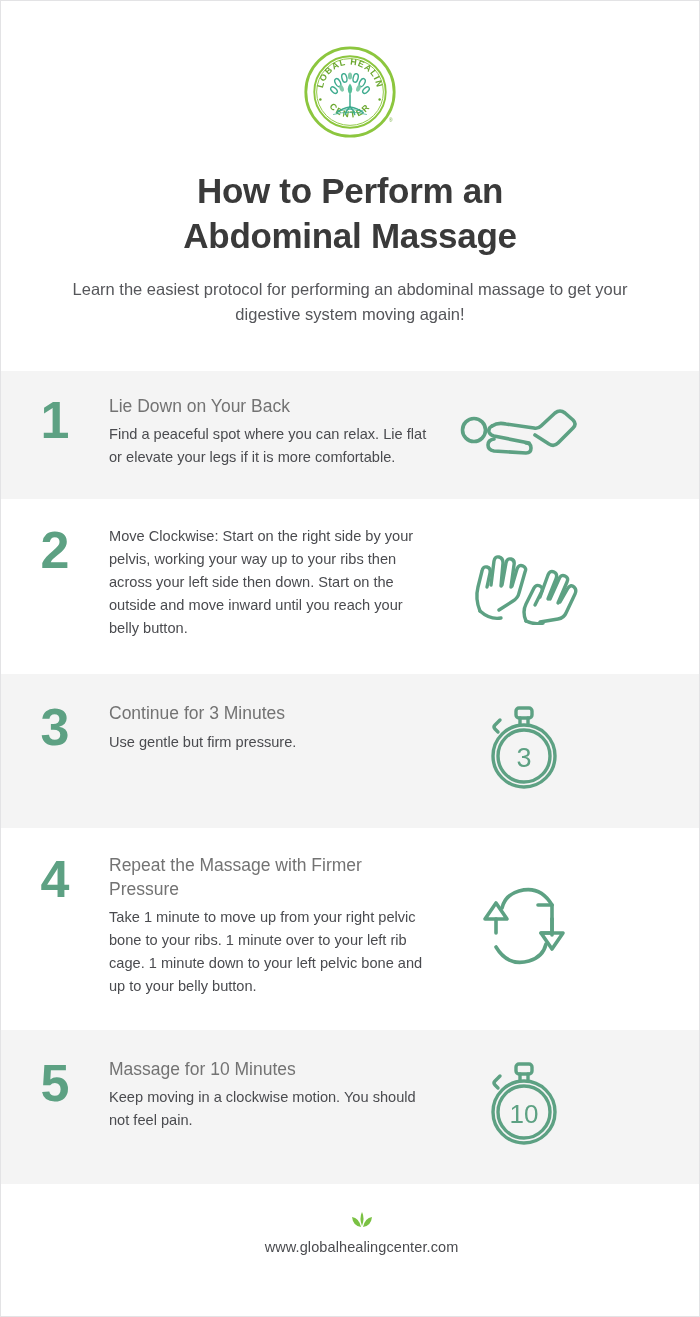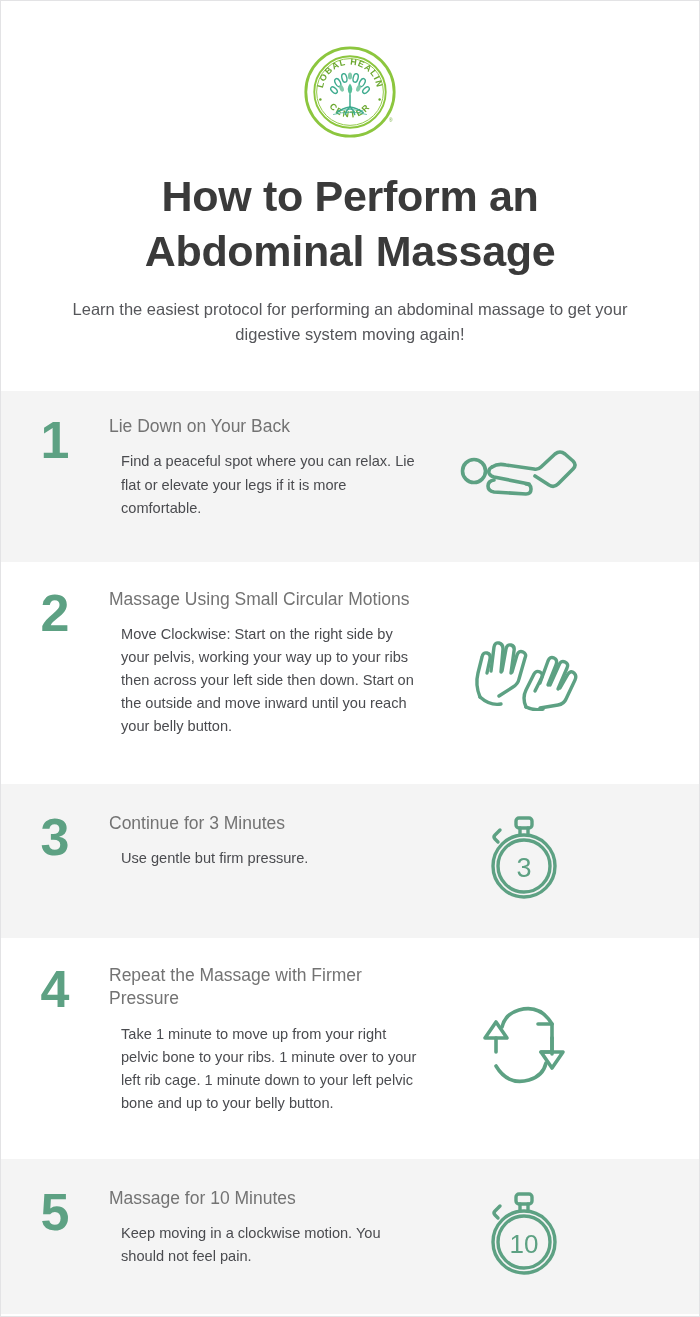--- a/index.html
+++ b/index.html
@@ -28,21 +28,21 @@
     text-align: center;
   }
   .logo {
     width: 94px;
     height: 94px;
     margin: 0 auto;
     display: block;
   }
   .title {
     margin: 30px 0 0 0;
-    font-size: 43px;
+    font-size: 35px;
     line-height: 1.28;
     font-weight: bold;
     color: #3a3a3a;
     letter-spacing: -0.3px;
   }
   .subtitle {
     margin: 18px auto 4px auto;
     width: 590px;
     font-size: 16.5px;
     line-height: 1.52;
@@ -82,21 +82,21 @@
     font-size: 17.5px;
     line-height: 1.33;
     color: #737373;
     margin: 0 0 5px 0;
     font-weight: normal;
   }
   .step-desc {
     font-size: 14.6px;
     line-height: 1.58;
     color: #4a4b4f;
-    margin: 12px;
+    margin: 0;
   }
   .step-icon {
     flex: 0 0 170px;
     width: 170px;
     display: flex;
     align-items: center;
     justify-content: center;
     align-self: center;
   }
   .step-icon svg { display: block; }
@@ -206,21 +206,20 @@
             <path d="M38 23 q-4 2 -3 6 q1 3 5 4 l35 7"></path>
             <path d="M40 36 q-6 1 -6 6 q0 5 6 6 l32 2 q5 0 5 -5 q0 -5 -5 -5"></path>
           </g>
         </svg>
       </div>
     </div>
 
     <div class="step step-2">
       <div class="step-num">2</div>
       <div class="step-body">
-        <p class="step-title">Massage Using Small Circular Motions</p>
         <p class="step-desc">Move Clockwise: Start on the right side by your pelvis, working your way up to your ribs then across your left side then down. Start on the outside and move inward until you reach your belly button.</p>
       </div>
       <div class="step-icon">
         <svg width="120" height="84" viewBox="0 0 120 84">
           <g fill="none" stroke="#5da183" stroke-width="3.4" stroke-linecap="round" stroke-linejoin="round">
 
             <path d="M16 70 q-5 -12 -2 -24 l4 -16 q1 -5 5 -4 q4 1 3 6 l-3 14"></path>
             <path d="M27 44 l3 -24 q1 -5 5 -4 q4 1 4 6 l-2 23"></path>
             <path d="M38 44 l4 -22 q1 -5 5 -4 q4 1 3 6 l-3 22"></path>
             <path d="M48 45 l5 -17 q2 -5 6 -3 q4 2 2 6 l-6 21 q-1 5 -6 8 l-14 9"></path>

